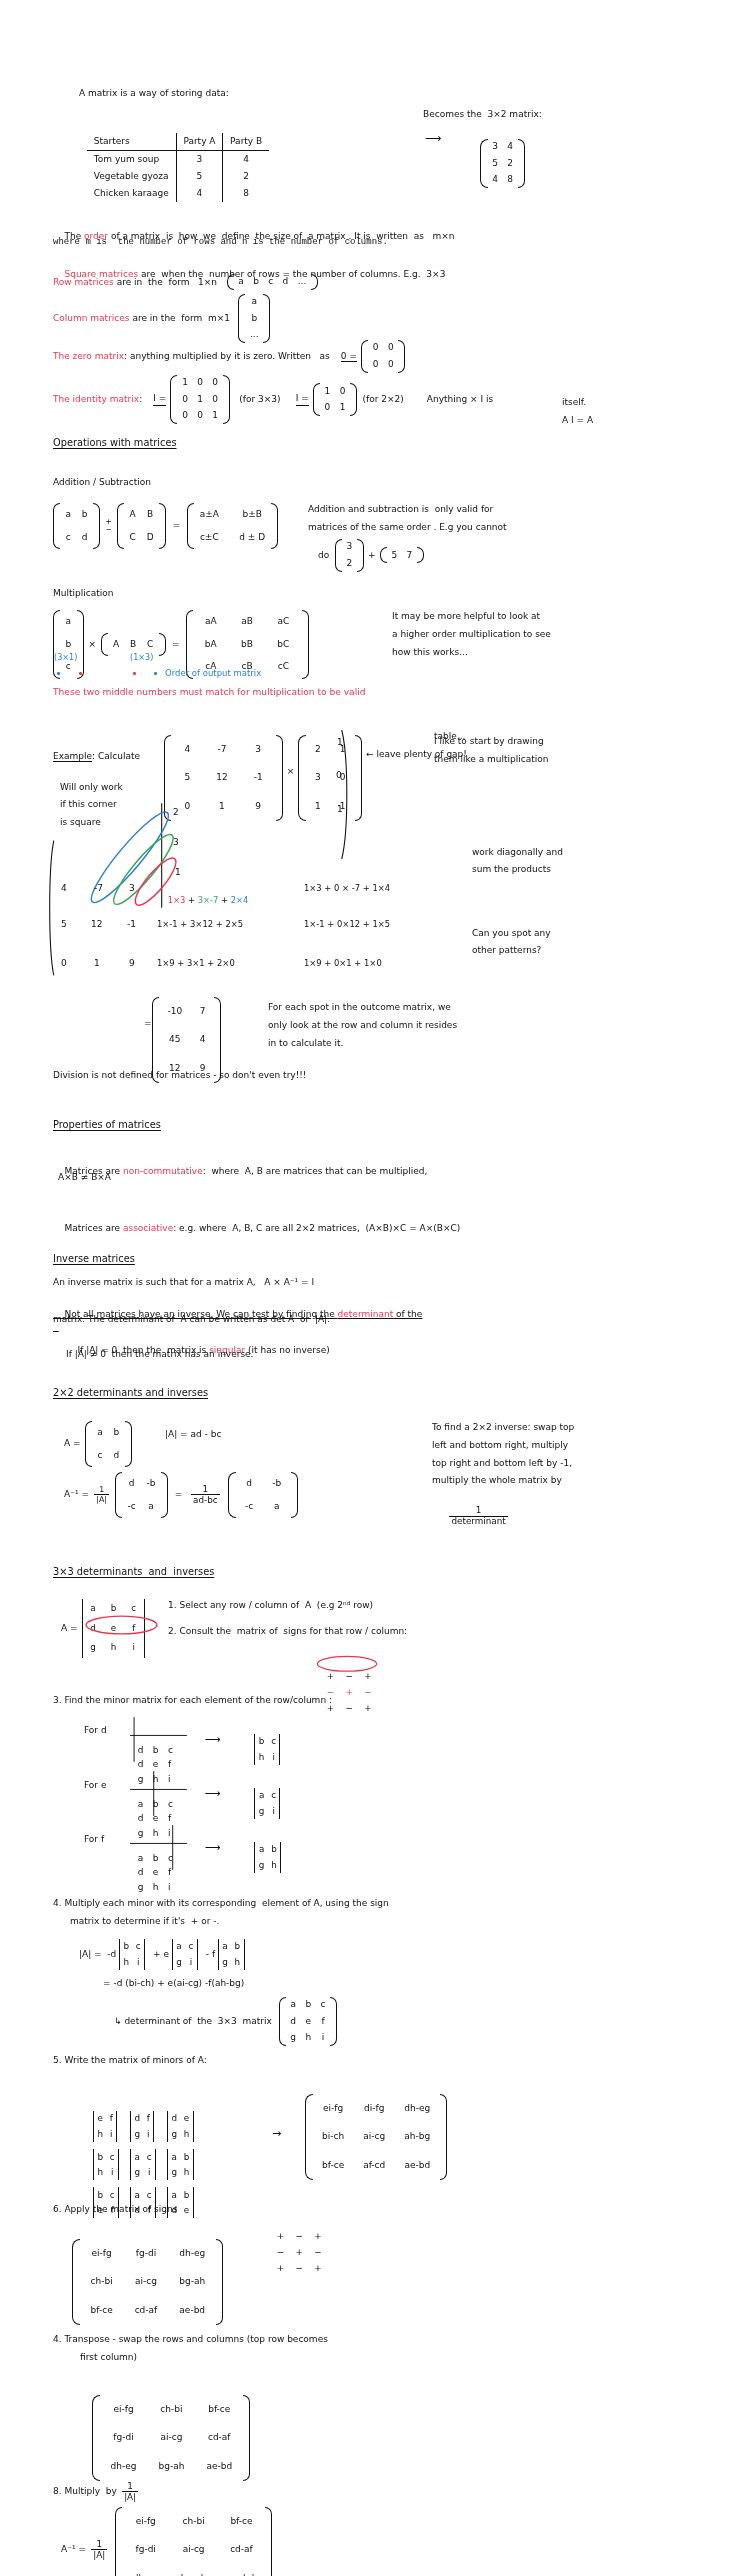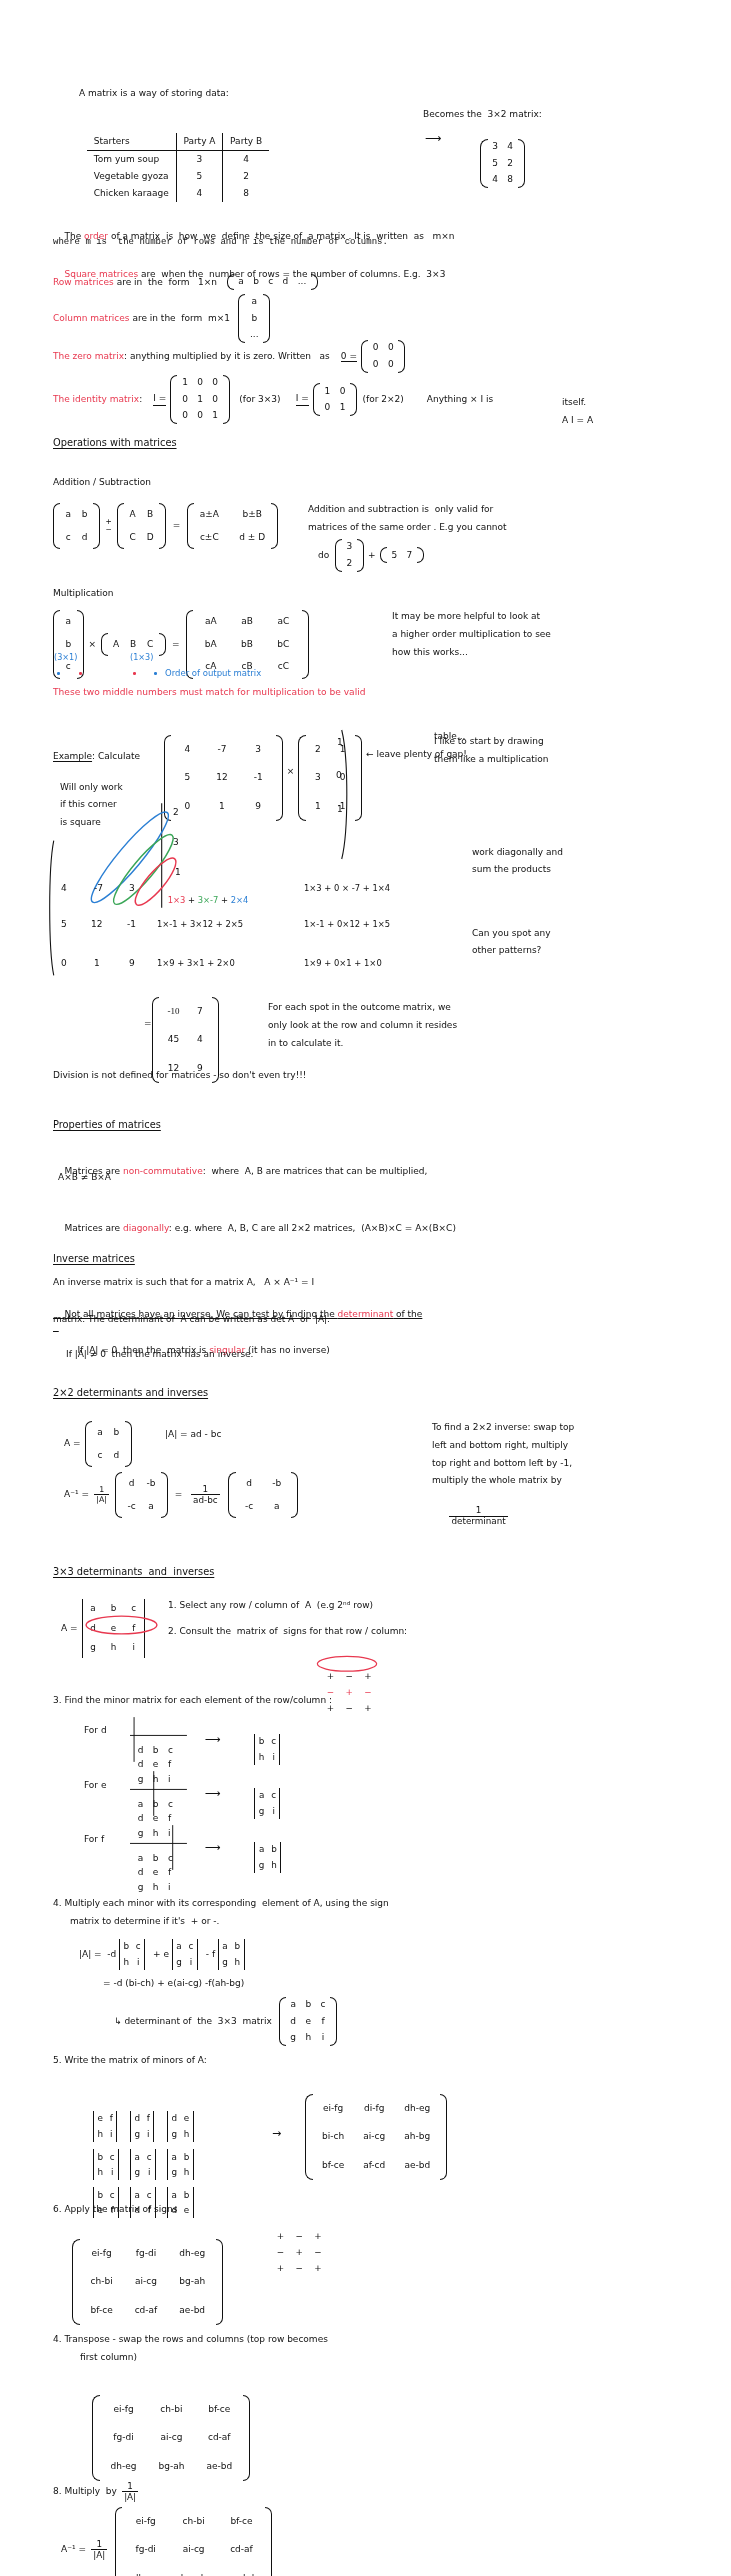--- a/index.html
+++ b/index.html
@@ -286,38 +286,38 @@
   <div class="abs" style="left:304px;top:957px;font-size:8.4px;">1×9 + 0×1 + 1×0</div>
 
   <div class="abs" style="left:472px;top:846px;">work diagonally and</div>
   <div class="abs" style="left:472px;top:863px;">sum the products</div>
   <div class="abs" style="left:472px;top:927px;">Can you spot any</div>
   <div class="abs" style="left:472px;top:944px;">other patterns?</div>
 
   <div class="abs" style="left:144px;top:997px;display:flex;align-items:flex-start;">
     <span style="margin-top:20.3px;">=</span>
     <span class="mat vtall"><span class="lb"></span><table>
-      <tbody><tr><td style="padding:7.5px 8.8px;font-family:Liberation Serif, serif;">-10</td><td style="padding:7.5px 8.8px;">7</td></tr>
+      <tbody><tr><td style="padding:7.5px 8.8px;">-10</td><td style="padding:7.5px 8.8px;">7</td></tr>
       <tr><td style="padding:7.5px 8.8px;">45</td><td style="padding:7.5px 8.8px;">4</td></tr>
       <tr><td style="padding:7.5px 8.8px;">12</td><td style="padding:7.5px 8.8px;">9</td></tr>
     </tbody></table><span class="rb"></span></span>
   </div>
   <div class="abs" style="left:268px;top:1001px;">For each spot in the outcome matrix, we</div>
   <div class="abs" style="left:268px;top:1019px;">only look at the row and column it resides</div>
   <div class="abs" style="left:268px;top:1037px;">in to calculate it.</div>
 
   <div class="abs" style="left:53px;top:1069px;">Division is not defined for matrices - so don't even try!!!</div>
 
   <div class="abs u hdr" style="left:53px;top:1118px;">Properties of matrices</div>
   <div class="abs" style="left:53px;top:1152px;">
     <span>Matrices are </span><span class="red">non-commutative</span><span>:  where  A, B are matrices that can be multiplied,</span>
   </div>
   <div class="abs" style="left:58px;top:1171px;">A×B ≠ B×A</div>
   <div class="abs" style="left:53px;top:1209px;">
-    <span>Matrices are </span><span class="red">diagonally</span><span>: e.g. where  A, B, C are all 2×2 matrices,  (A×B)×C = A×(B×C)</span>
+    <span>Matrices are </span><span class="red">associative</span><span>: e.g. where  A, B, C are all 2×2 matrices,  (A×B)×C = A×(B×C)</span>
   </div>
 
   <div class="abs u hdr" style="left:53px;top:1252px;">Inverse matrices</div>
   <div class="abs" style="left:53px;top:1276px;">An inverse matrix is such that for a matrix A,   A × A⁻¹ = I</div>
   <div class="abs" style="left:53px;top:1295px;text-decoration:underline;">
     <span>Not all matrices have an inverse. We can test by finding the </span><span class="red">determinant</span><span> of the</span>
   </div>
   <div class="abs" style="left:53px;top:1313px;">matrix. The determinant of  A can be written as det A  or  |A|.</div>
   <div class="abs" style="left:66px;top:1331px;">
     <span>If |A| = 0  then the  matrix is </span><span class="red">singular</span><span> (it has no inverse)</span>

